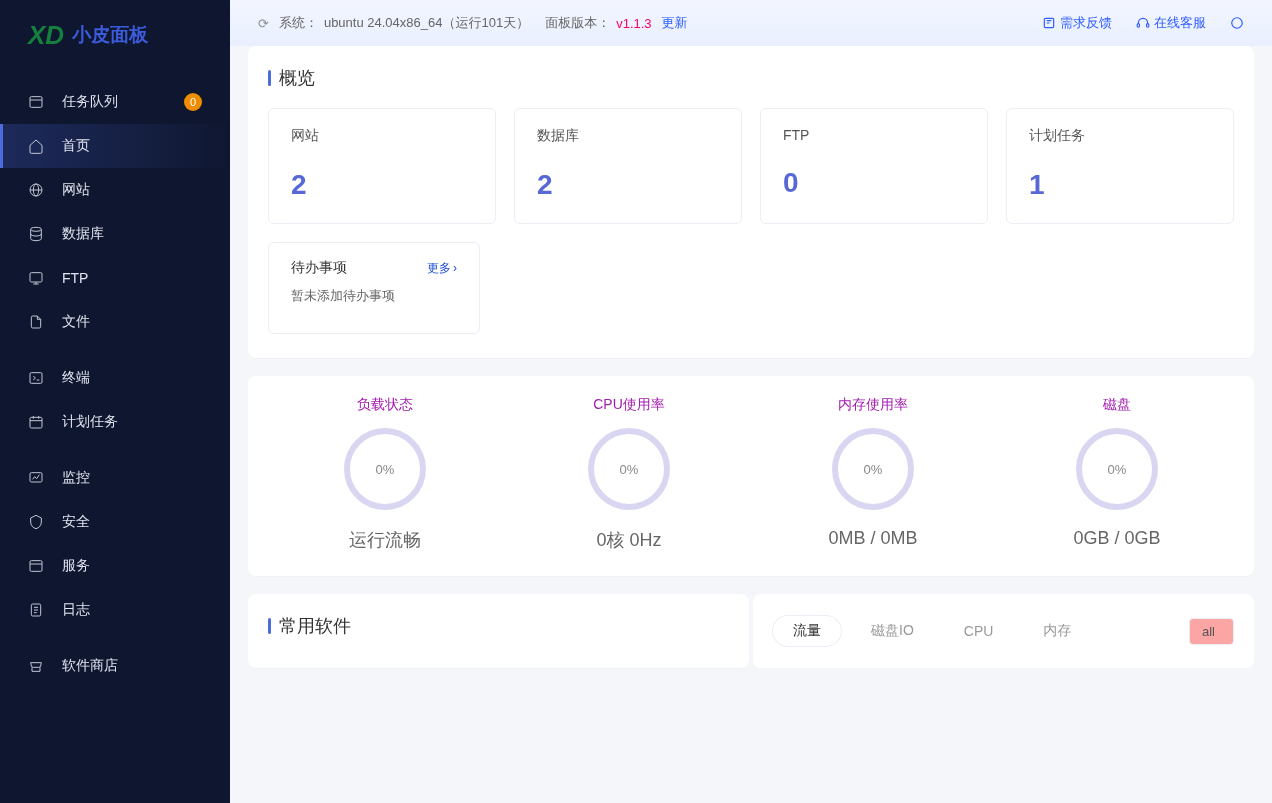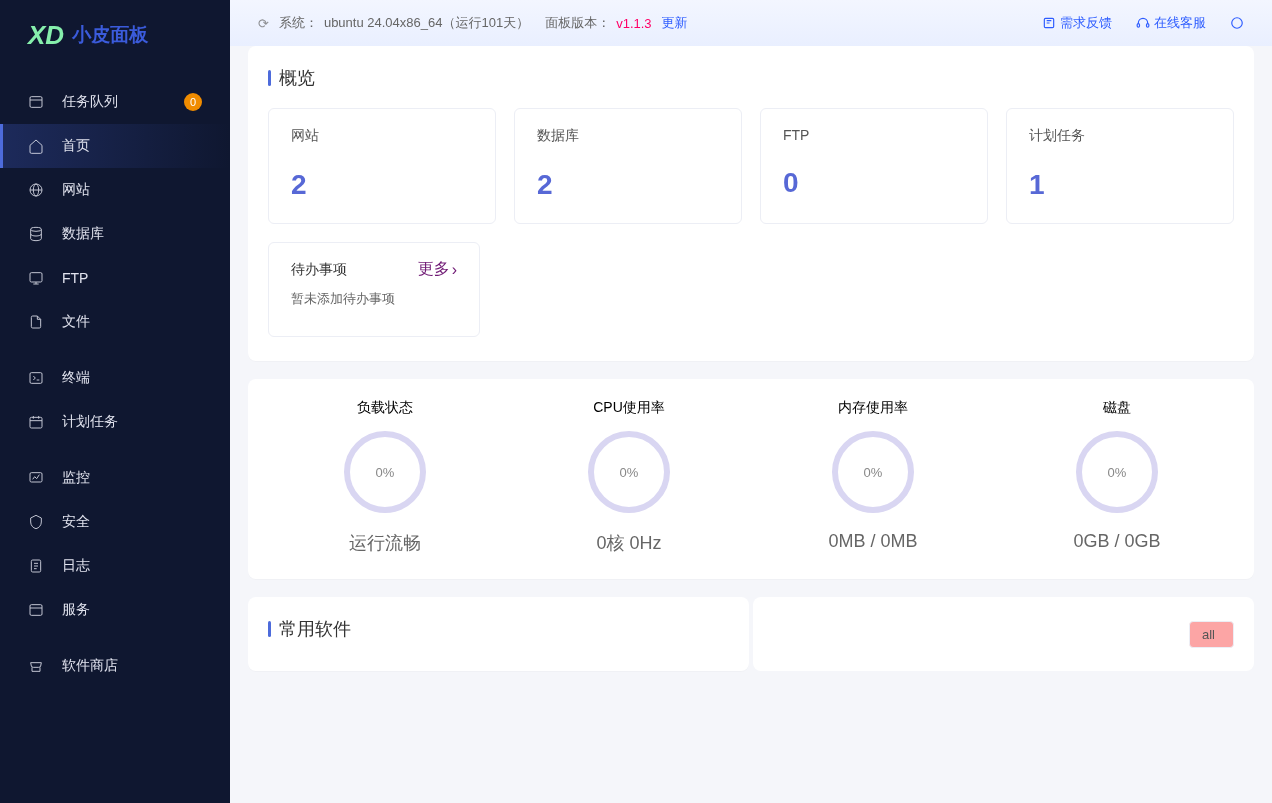--- a/index.html
+++ b/index.html
@@ -2,21 +2,21 @@
 <html><head>
 <meta charset="utf-8">
 <style>
 * { margin: 0; padding: 0; box-sizing: border-box; }
 body { font-family: "Microsoft YaHei", "PingFang SC", sans-serif; background: #f5f6fa; color: #333; overflow-x: hidden; }
 .app { display: flex; min-height: 100vh; }
 
 
 .sidebar { width: 230px; background: #0f1730; color: #fff; display: flex; flex-direction: column; flex-shrink: 0; }
 .logo { display: flex; align-items: center; gap: 8px; padding: 20px 28px; height: 70px; }
-.logo-mark { font-size: 26px; font-weight: 900; color: #86efac; font-style: italic; }
+.logo-mark { font-size: 26px; font-weight: 900; color: #15803d; font-style: italic; }
 .logo-text { font-size: 19px; font-weight: 700; color: #3b5bdb; }
 .nav { flex: 1; padding: 10px 0; }
 .nav-item { display: flex; align-items: center; gap: 18px; padding: 0 28px; height: 44px; cursor: pointer; color: #e1e3ee; font-size: 14px; position: relative; }
 .nav-item.active { background: linear-gradient(90deg, rgba(70,100,220,0.25) 0%, rgba(70,100,220,0) 100%); }
 .nav-item.active::before { content: ""; position: absolute; left: 0; top: 0; bottom: 0; width: 3px; background: #4d6bdb; }
 .nav-icon { width: 16px; height: 16px; display: flex; align-items: center; justify-content: center; opacity: 0.85; }
 .nav-icon svg { width: 16px; height: 16px; stroke: currentColor; fill: none; stroke-width: 1.5; }
 .nav-sep { height: 12px; }
 .badge { margin-left: auto; background: #f08c00; color: #fff; font-size: 11px; min-width: 18px; height: 18px; border-radius: 9px; display: flex; align-items: center; justify-content: center; padding: 0 4px; }
 
@@ -37,26 +37,26 @@
 .panel-title::before { content: ""; width: 3px; height: 16px; background: #4d6bdb; border-radius: 2px; }
 
 .overview-cards { display: grid; grid-template-columns: repeat(4, 1fr); gap: 18px; }
 .ov-card { border: 1px solid #eceef5; border-radius: 6px; padding: 18px 22px 22px; cursor: pointer; }
 .ov-card-label { font-size: 14px; color: #555; margin-bottom: 24px; }
 .ov-card-value { font-size: 28px; font-weight: 600; color: #5768d6; }
 
 .todo-card { border: 1px solid #eceef5; border-radius: 6px; padding: 16px 22px 28px; width: 212px; margin-top: 18px; }
 .todo-head { display: flex; align-items: center; justify-content: space-between; margin-bottom: 10px; }
 .todo-head-title { font-size: 14px; color: #333; }
-.more-link { font-size: 16px; color: #701a75; display: flex; align-items: center; gap: 2px; cursor: pointer; }
+.more-link { font-size: 12px; color: #1d4ed8; display: flex; align-items: center; gap: 2px; cursor: pointer; }
 .todo-empty { font-size: 13px; color: #666; }
 
 .status-grid { display: grid; grid-template-columns: repeat(4, 1fr); gap: 10px; }
 .gauge-item { text-align: center; }
-.gauge-label { font-size: 14px; color: #000000; margin-bottom: 14px; }
+.gauge-label { font-size: 14px; color: #a21caf; margin-bottom: 14px; }
 .gauge { width: 82px; height: 82px; border-radius: 50%; border: 6px solid #d9d6f2; margin: 0 auto 18px; display: flex; align-items: center; justify-content: center; font-size: 13px; color: #888; }
 .gauge-sub { font-size: 18px; color: #666; }
 
 .bottom-row { display: grid; grid-template-columns: 1fr 1fr; gap: 4px; }
 .tabs { display: flex; align-items: center; gap: 10px; }
 .tab-pill { padding: 6px 20px; border-radius: 20px; font-size: 14px; color: #999; cursor: pointer; }
 .tab-pill.active { background: #fff; color: #333; box-shadow: 0 0 0 1px #eceef5; }
 .select-all { border: 1px solid #eceef5; border-radius: 4px; padding: 5px 18px 5px 12px; font-size: 13px; color: #555; background: #fca5a5; margin-left: auto; }
 .traffic-panel { background: #fff; border-radius: 8px; padding: 16px 20px; display: flex; align-items: center; }
 </style>
@@ -160,34 +160,34 @@
         <span class="nav-icon">
             <svg viewBox="0 0 24 24">
               <path d="M12 2l8 4v6c0 5-3.5 9-8 10-4.5-1-8-5-8-10V6z"></path>
             </svg>
           </span>
         <span>安全</span>
       </div>
       <div class="nav-item">
         <span class="nav-icon">
             <svg viewBox="0 0 24 24">
+              <rect x="3" y="4" width="18" height="16" rx="2"></rect>
+              <path d="M3 9h18"></path>
+            </svg>
+          </span>
+        <span>服务</span>
+      </div>
+      <div class="nav-item">
+        <span class="nav-icon">
+            <svg viewBox="0 0 24 24">
               <rect x="5" y="3" width="14" height="18" rx="2"></rect>
               <path d="M9 8h6M9 12h6M9 16h4"></path>
             </svg>
           </span>
         <span>日志</span>
-      </div>
-      <div class="nav-item">
-        <span class="nav-icon">
-            <svg viewBox="0 0 24 24">
-              <rect x="3" y="4" width="18" height="16" rx="2"></rect>
-              <path d="M3 9h18"></path>
-            </svg>
-          </span>
-        <span>服务</span>
       </div>
       <div class="nav-sep"></div>
       <div class="nav-item">
         <span class="nav-icon">
             <svg viewBox="0 0 24 24">
               <path d="M4 7h16l-1 5a3 3 0 0 1-3 2H8a3 3 0 0 1-3-2z"></path>
               <path d="M6 14v6h12v-6"></path>
             </svg>
           </span>
         <span>软件商店</span>
@@ -292,18 +292,24 @@
             <div class="gauge-sub">0GB / 0GB</div>
           </div>
         </div>
       </section>
 
       <div class="bottom-row">
         <section class="panel" style="padding-bottom:12px">
           <div class="panel-title">常用软件</div>
         </section>
         <section class="traffic-panel">
+          <div class="tabs">
+            <span class="tab-pill active">流量</span>
+            <span class="tab-pill">磁盘IO</span>
+            <span class="tab-pill">CPU</span>
+            <span class="tab-pill">内存</span>
+          </div>
           <span class="select-all">all</span>
         </section>
       </div>
     </div>
   </div>
 </div>
 
 </body></html>

